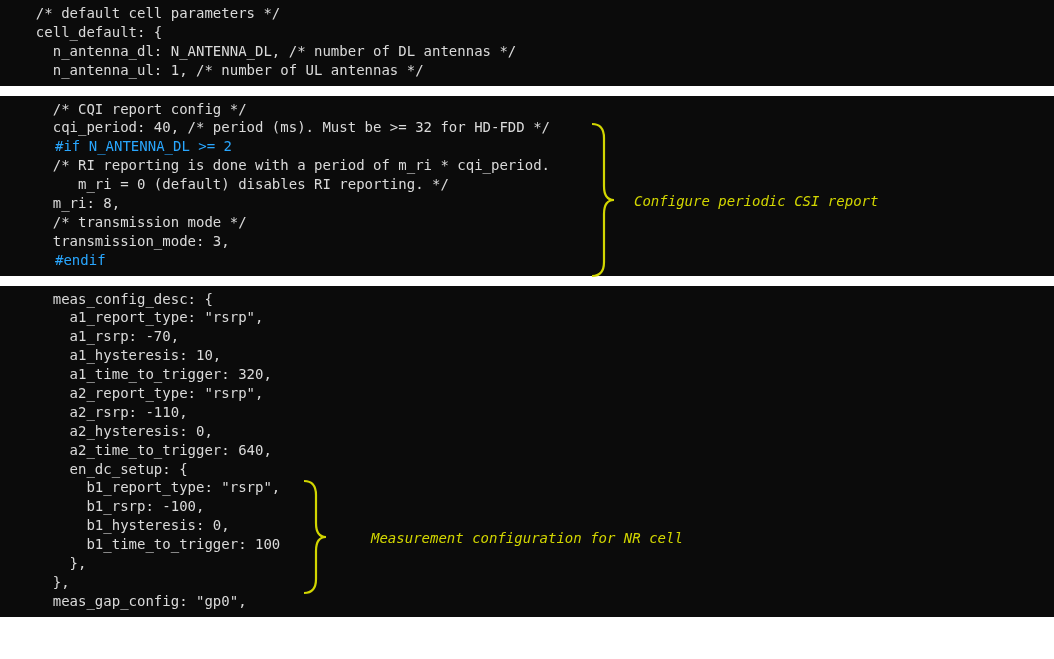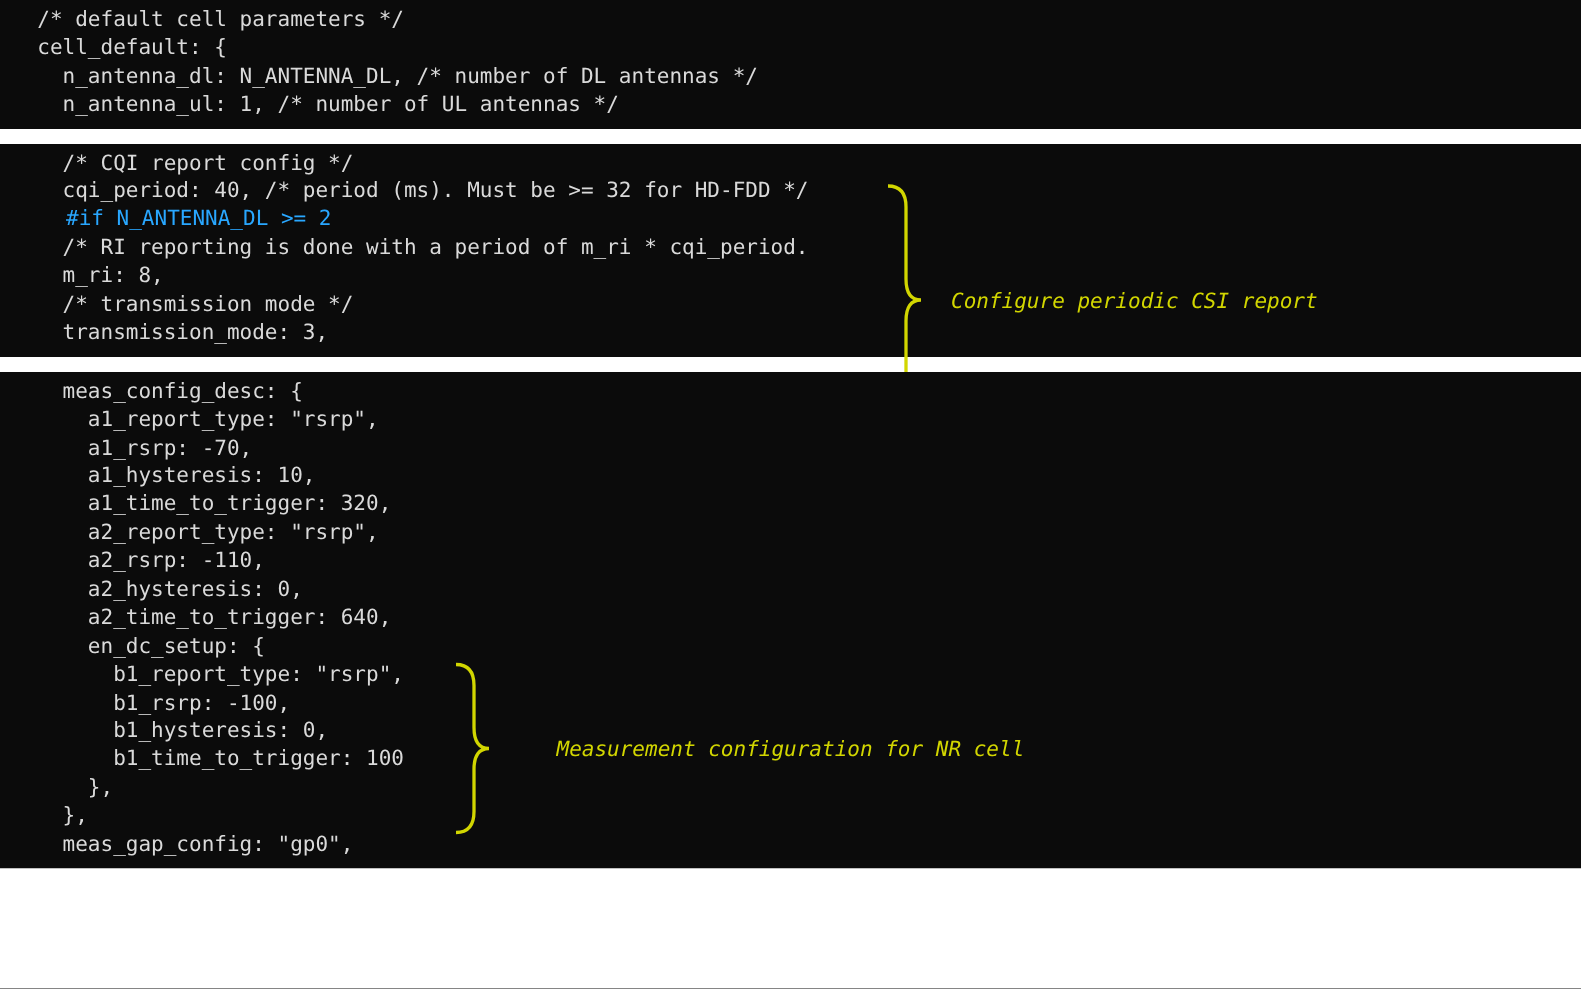--- a/index.html
+++ b/index.html
@@ -1,19 +1,19 @@
 <!DOCTYPE html>
 <html><head>
 <meta charset="utf-8">
 <style>
   * { margin:0; padding:0; box-sizing:border-box; }
   body { background:#fff; font-family:"Consolas","Menlo","DejaVu Sans Mono",monospace; font-size:14px; line-height:1.35; }
   .block { background:#0b0b0b; color:#dadada; position:relative; padding:4px 0 6px 0; }
   .gap { height:10px; background:#fff; }
-  .line { white-space:pre; padding:0 8px; }
+  .line { white-space:pre; padding:0 19px; }
   .kw { color:#29a7ff;margin-left:36px; }
   .annot { position:absolute; color:#d2d600; font-family:"Consolas","Menlo",monospace; font-size:14px; white-space:nowrap;font-style:italic; }
   svg.brace { position:absolute; overflow:visible; }
   svg.brace path { stroke:#d2d600; stroke-width:2.2; fill:none; }
 </style>
 </head>
 <body>
 
 <div class="block">
   <div class="line">  /* default cell parameters */</div>
@@ -23,23 +23,25 @@
 </div>
 
 <div class="gap"></div>
 
 <div class="block">
   <div class="line">    /* CQI report config */</div>
   <div class="line">    cqi_period: 40, /* period (ms). Must be &gt;= 32 for HD-FDD */</div>
   <div class="line"></div>
   <div class="line kw">#if N_ANTENNA_DL &gt;= 2</div>
   <div class="line">    /* RI reporting is done with a period of m_ri * cqi_period.</div>
+  <div class="line">       m_ri = 0 (default) disables RI reporting. */</div>
   <div class="line">    m_ri: 8,</div>
   <div class="line">    /* transmission mode */</div>
   <div class="line">    transmission_mode: 3,</div>
+  <div class="line kw">#endif</div>
 
   <svg class="brace" style="left:590px; top:28px; width:24px; height:152px;">
     <path d="M2,0 Q14,0 14,14 L14,62 Q14,76 24,76 Q14,76 14,90 L14,138 Q14,152 2,152"></path>
   </svg>
   <div class="annot" style="left:634px; top:96px;">Configure periodic CSI report</div>
 </div>
 
 <div class="gap"></div>
 
 <div class="block">

